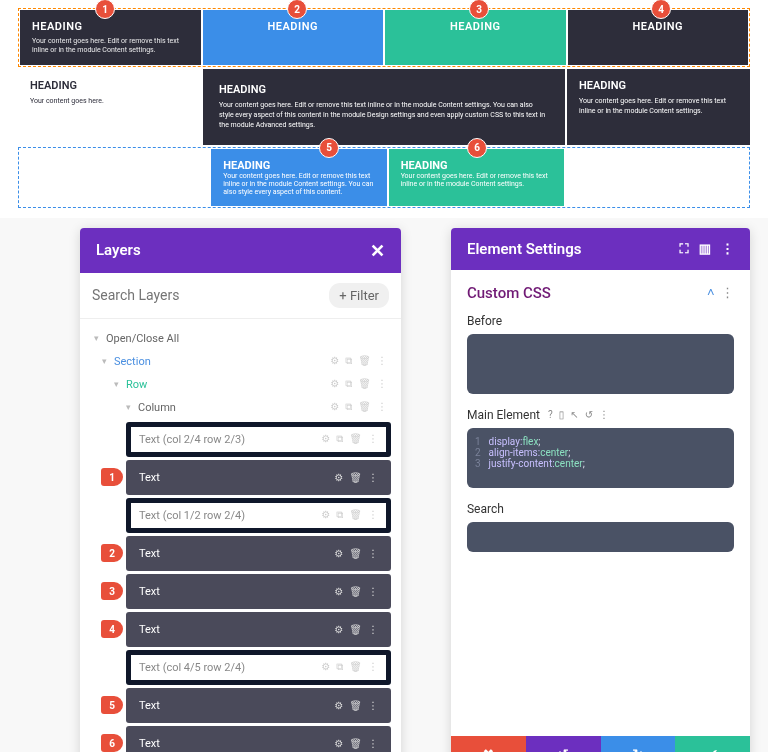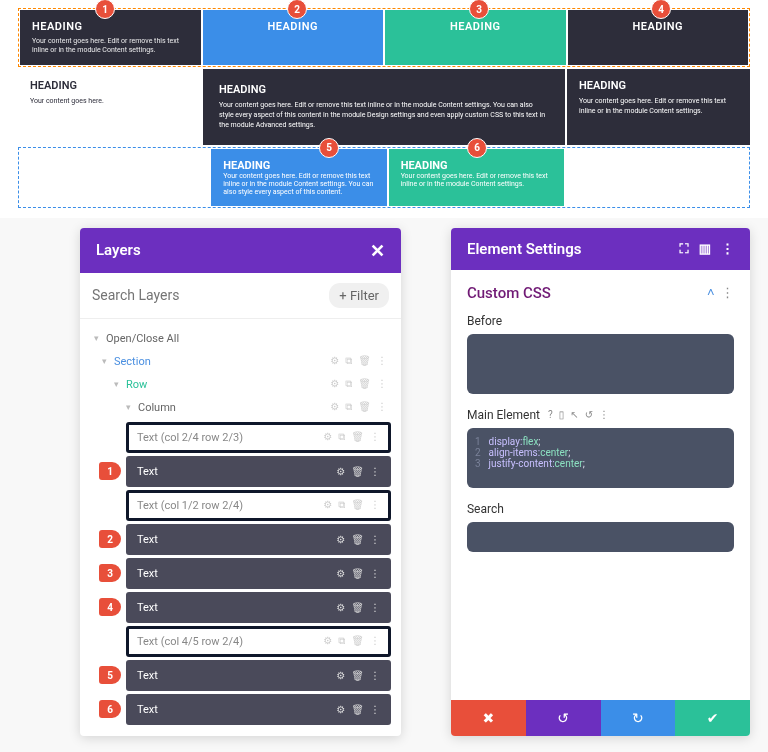--- a/index.html
+++ b/index.html
@@ -39,21 +39,21 @@
 .search-row{display:flex;padding:10px 12px;gap:8px;border-bottom:1px solid #eee}
 .search-row input{flex:1;border:none;outline:none;font-size:14px;color:#b91c1c}
 .filter-btn{background:#f0f0f0;border:none;padding:5px 10px;font-size:13px;border-radius:11px;cursor:pointer;color:#666}
 .tree{padding:8px 10px}
 .tree-row{display:flex;align-items:center;padding:5px 4px;font-size:11px;color:#666;position:relative}
 .tree-row .chev{width:12px;color:#bbb;font-size:9px}
 .tree-row .lbl{flex:1}
 .tree-row .acts{display:flex;gap:6px;color:#ccc;font-size:10px}
 .tree-row.section .lbl{color:#4a8fe0}
 .tree-row.rowr .lbl{color:#2bc199}
-.text-item{background:#fff;border:3px solid #0f172a;border-radius:3px;padding:6px 8px;margin:3px 0 3px 36px;display:flex;align-items:center;font-size:11px;color:#888;position:relative}
+.text-item{background:#fff;border:5px solid #0f172a;border-radius:3px;padding:6px 8px;margin:3px 0 3px 36px;display:flex;align-items:center;font-size:11px;color:#888;position:relative}
 .text-item .lbl{flex:1}
 .text-item .acts{display:flex;gap:6px;color:#ccc;font-size:10px}
 .text-item.dark{background:#4a4a5a;color:#fff;border-color:#4a4a5a}
 .text-item.dark .acts{color:#ddd}
 .row-badge{position:absolute;left:-30px;width:22px;height:18px;background:#e84f3a;color:#fff;display:flex;align-items:center;justify-content:center;font-size:10px;font-weight:700;border-radius:3px 9px 9px 3px}
 .css-body{padding:14px 16px;max-height:310px;overflow:hidden}
 .css-title{display:flex;justify-content:space-between;align-items:center;margin-bottom:12px}
 .css-title h4{color:#701a75;font-size:15px;font-weight:500}
 .css-title .exp{color:#4a8fe0;font-size:13px}
 .css-label{font-size:12px;color:#333;margin-bottom:6px;display:flex;align-items:center;gap:8px}

